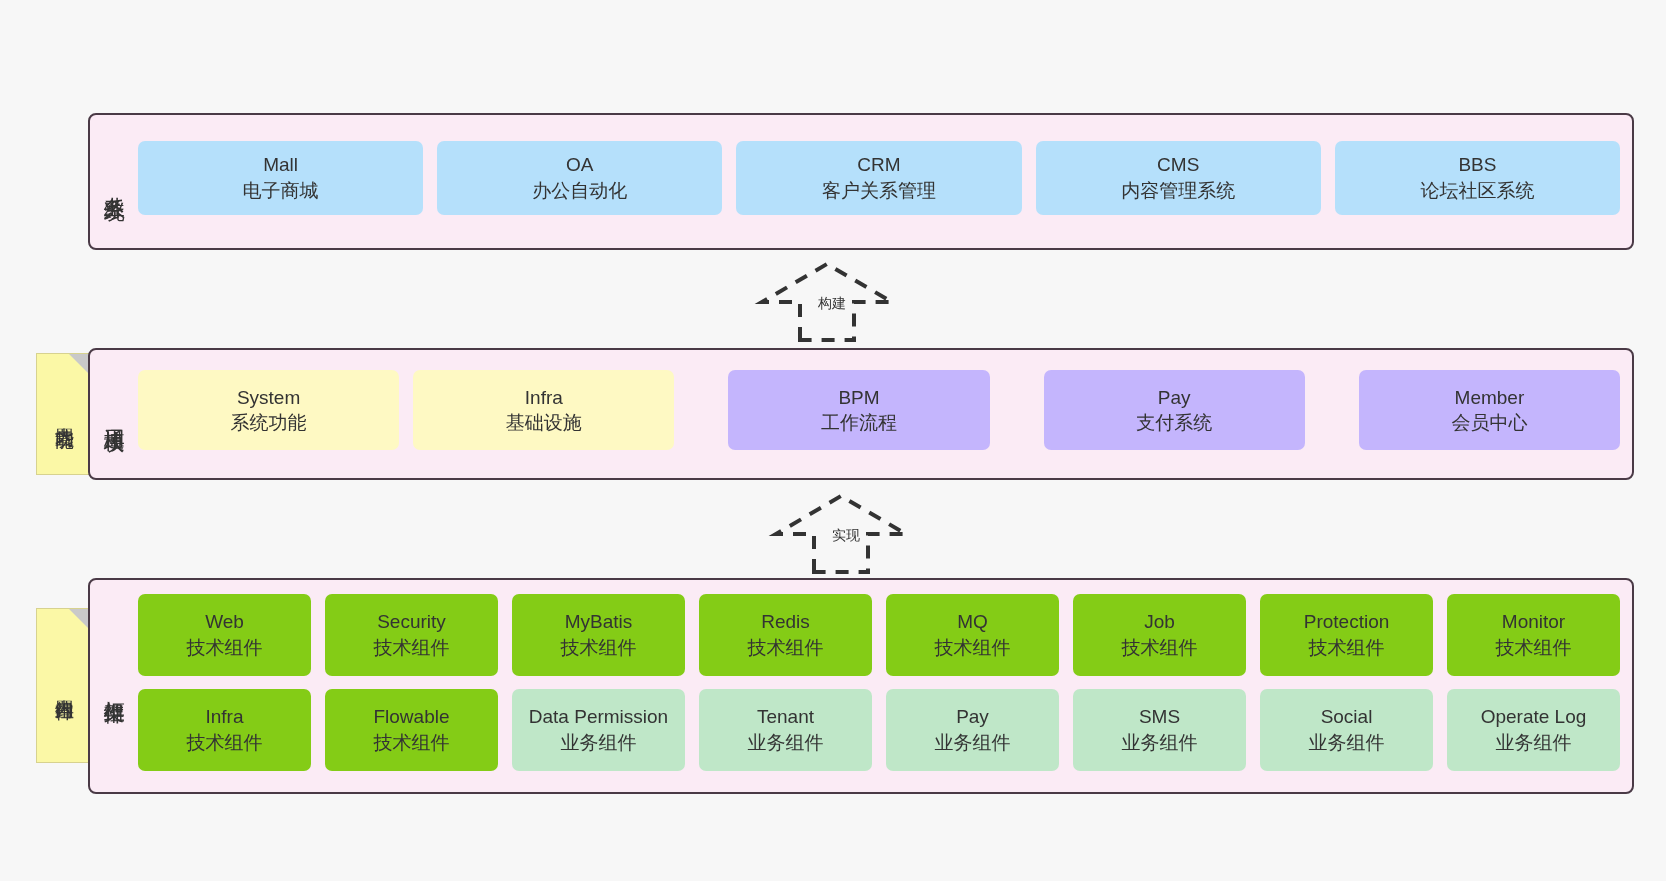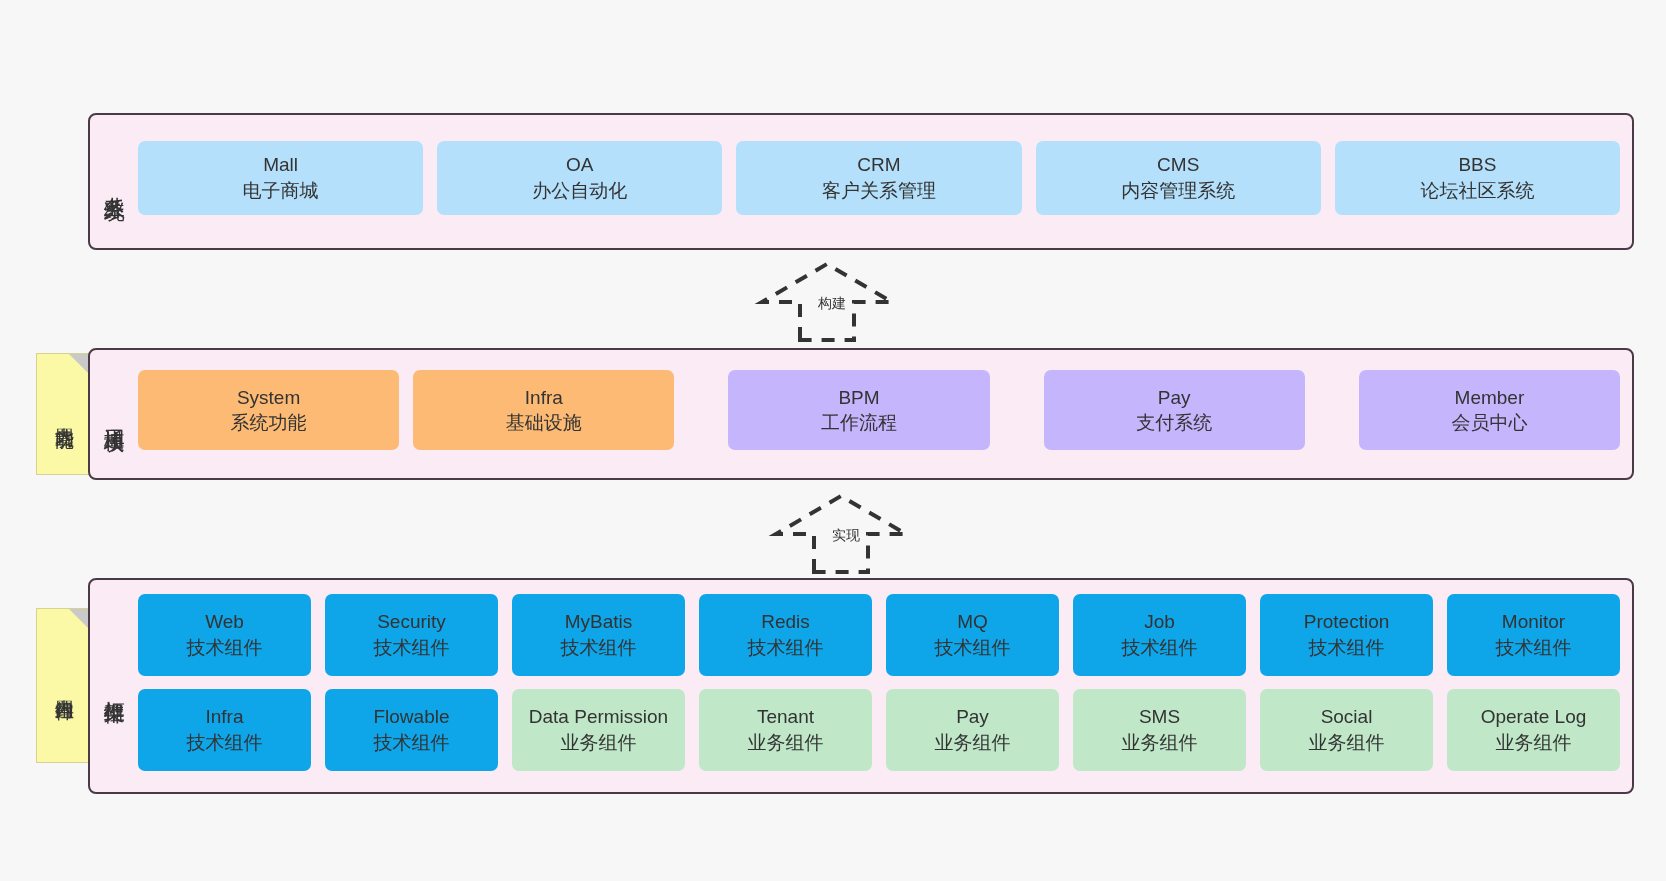--- a/index.html
+++ b/index.html
@@ -75,23 +75,23 @@
     color: #333333;
     box-sizing: border-box;
     padding: 6px 4px;
     user-select: none;
   }
   .card .l1 { white-space: nowrap; }
   .card .l2 { white-space: nowrap; }
   .card.wrap .l1 { white-space: normal; }
 
   .c-blue       { background: #b5e0fb; }
-  .c-red        { background: #fdba74; }
+  .c-red        { background: #fef9c3; }
   .c-pink       { background: #c4b5fd; margin-left: 40px; }
-  .c-green      { background: #0ea5e9; }
+  .c-green      { background: #84cc16; }
   .c-lightgreen { background: #bfe7c8; }
 
   
   #layer-business {
     left: 88px;
     top: 113px;
     width: 1546px;
     height: 137px;
   }
   #layer-business .card { height: 74px; }

